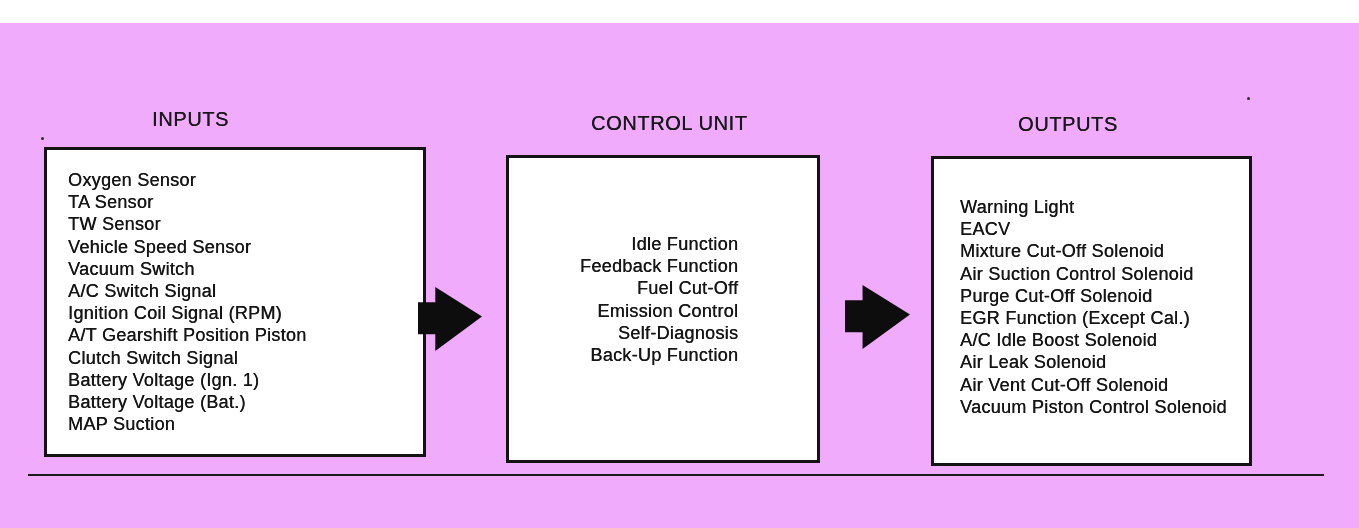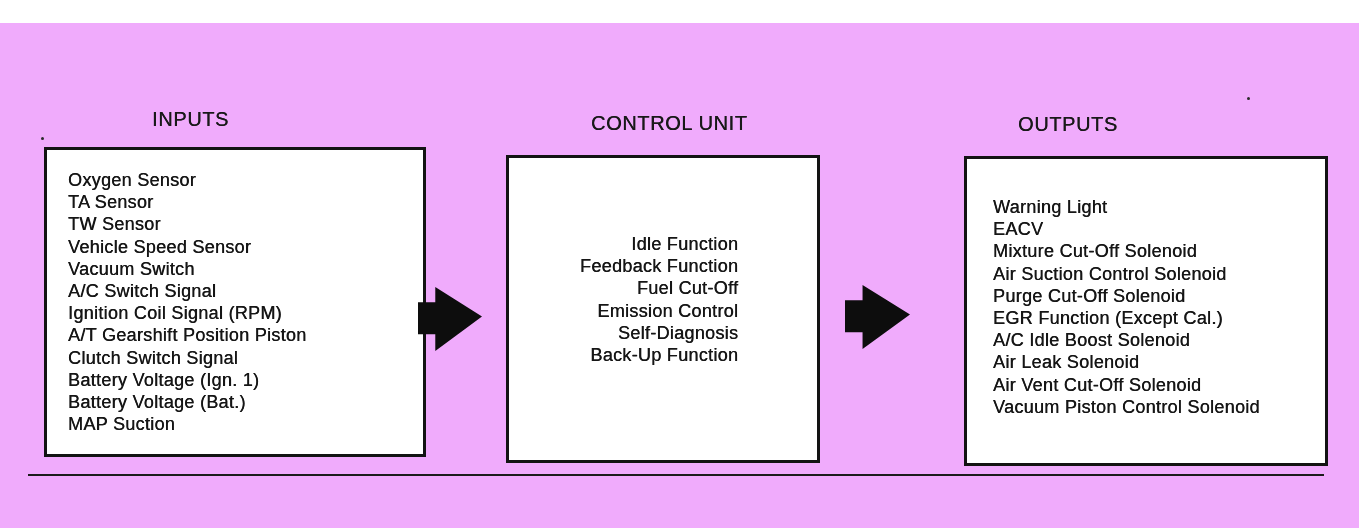--- a/index.html
+++ b/index.html
@@ -33,21 +33,21 @@
 
   
   .box {
     position: absolute;
     border: 3px solid #131313;
     box-sizing: border-box;
     background: #ffffff;
   }
   .box-inputs  { left: 44px;  top: 124px; width: 382px; height: 310px; }
   .box-control { left: 506px; top: 132px; width: 314px; height: 308px; text-align: right; }
-  .box-outputs { left: 964px; top: 133px; width: 364px; height: 310px; }
+  .box-outputs { left: 931px; top: 133px; width: 321px; height: 310px; }
 
   .list {
     position: absolute;
     font-size: 18px;
     letter-spacing: 0.3px;
     text-shadow: 0.35px 0 0 currentColor;
     white-space: nowrap;
   }
   .list .list-line { line-height: 22.2px; }
   .list-inputs  { left: 21px; top: 19px; }

